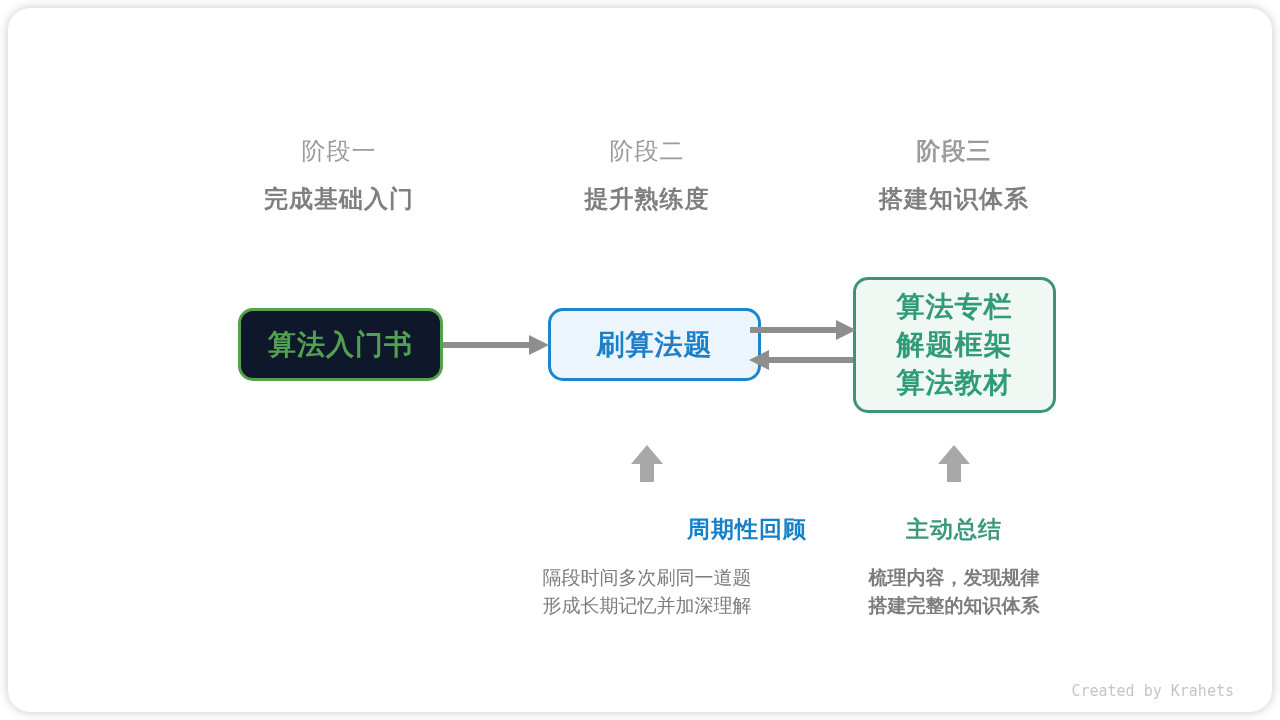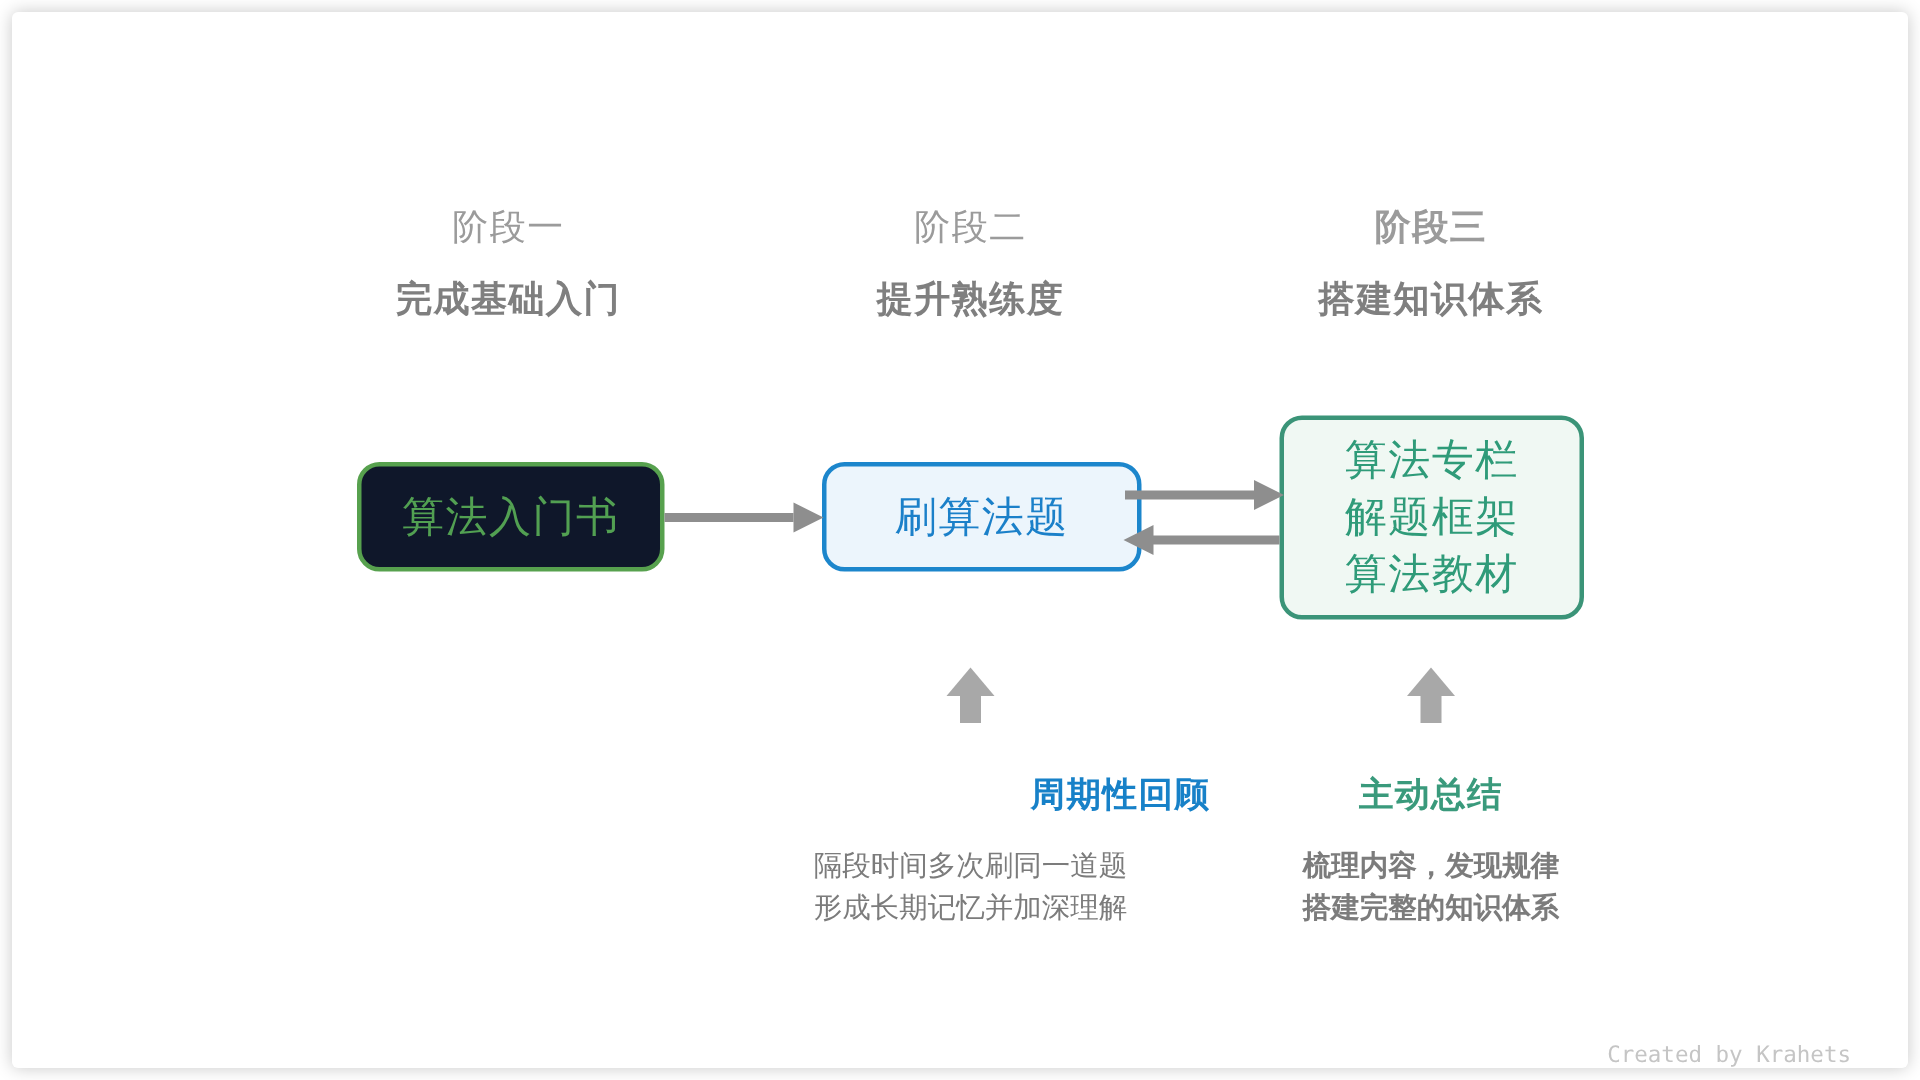--- a/index.html
+++ b/index.html
@@ -7,40 +7,40 @@
     width: 1280px; height: 720px;
     background: #ffffff;
     font-family: "Liberation Sans", "DejaVu Sans", sans-serif;
     overflow: hidden;
   }
   #canvas { position: relative; width: 1280px; height: 720px; }
   .card {
     position: absolute;
     left: 8px; top: 8px; width: 1264px; height: 704px;
     background: #ffffff;
-    border-radius: 4px;
+    border-radius: 22px;
     box-shadow: 0 0 11px rgba(0,0,0,0.22);
   }
   .centered { position: absolute; width: 320px; text-align: center; }
 
   
   .stage-label { top: 127px; font-size: 24px; color: #9b9b9b; font-weight: 400; letter-spacing: 1px; }
   .stage-sub   { top: 175px; font-size: 24px; color: #7f7f7f; font-weight: 700; letter-spacing: 1px; }
   .col1 { left: 171px; }
   .col2 { left: 479px; }
   .col3 { left: 786px; font-weight: bold; }
 
   
   .node {
     position: absolute;
     box-sizing: border-box;
     border-radius: 15px;
     display: flex; flex-direction: column;
     align-items: center; justify-content: center;
-    font-size: 28px; font-weight: 400; letter-spacing: 1px;
+    font-size: 28px; font-weight: 700; letter-spacing: 1px;
   }
   .node-1 { left: 230px; top: 300px; width: 205px; height: 73px;
             border: 3px solid #57a14e; background: #0f172a; color: #52a052; }
   .node-2 { left: 540px; top: 300px; width: 213px; height: 73px;
             border: 3px solid #1c86cc; background: #ecf5fc; color: #1b80c9; }
   .node-3 { left: 845px; top: 269px; width: 203px; height: 136px;
             border: 3px solid #3b9478; background: #f0f8f3; color: #2f9b79; }
   .node-3 .node-line { line-height: 38px; }
 
   
@@ -60,21 +60,21 @@
 
   
   .anno-title { top: 506px; font-size: 23px; font-weight: 700; letter-spacing: 1px; }
   .anno-title.blue { color: #1781c8; text-align: right; }
   .anno-title.teal { color: #3a9a7c; }
   .anno-text { top: 556px; font-size: 19px; line-height: 28px; color: #7c7c7c; }
 
   .footer-credit {
     position: absolute; right: 38px; top: 674px;
     font-family: "DejaVu Sans Mono", "Liberation Mono", monospace;
-    font-size: 15px; color: #c5c5c5; margin-top: 12px;
+    font-size: 15px; color: #c5c5c5;
   }
 </style>
 </head>
 <body>
 
 <div id="canvas">
   <div class="card">
 
     <div class="centered stage-label col1">阶段一</div>
     <div class="centered stage-label col2">阶段二</div>

